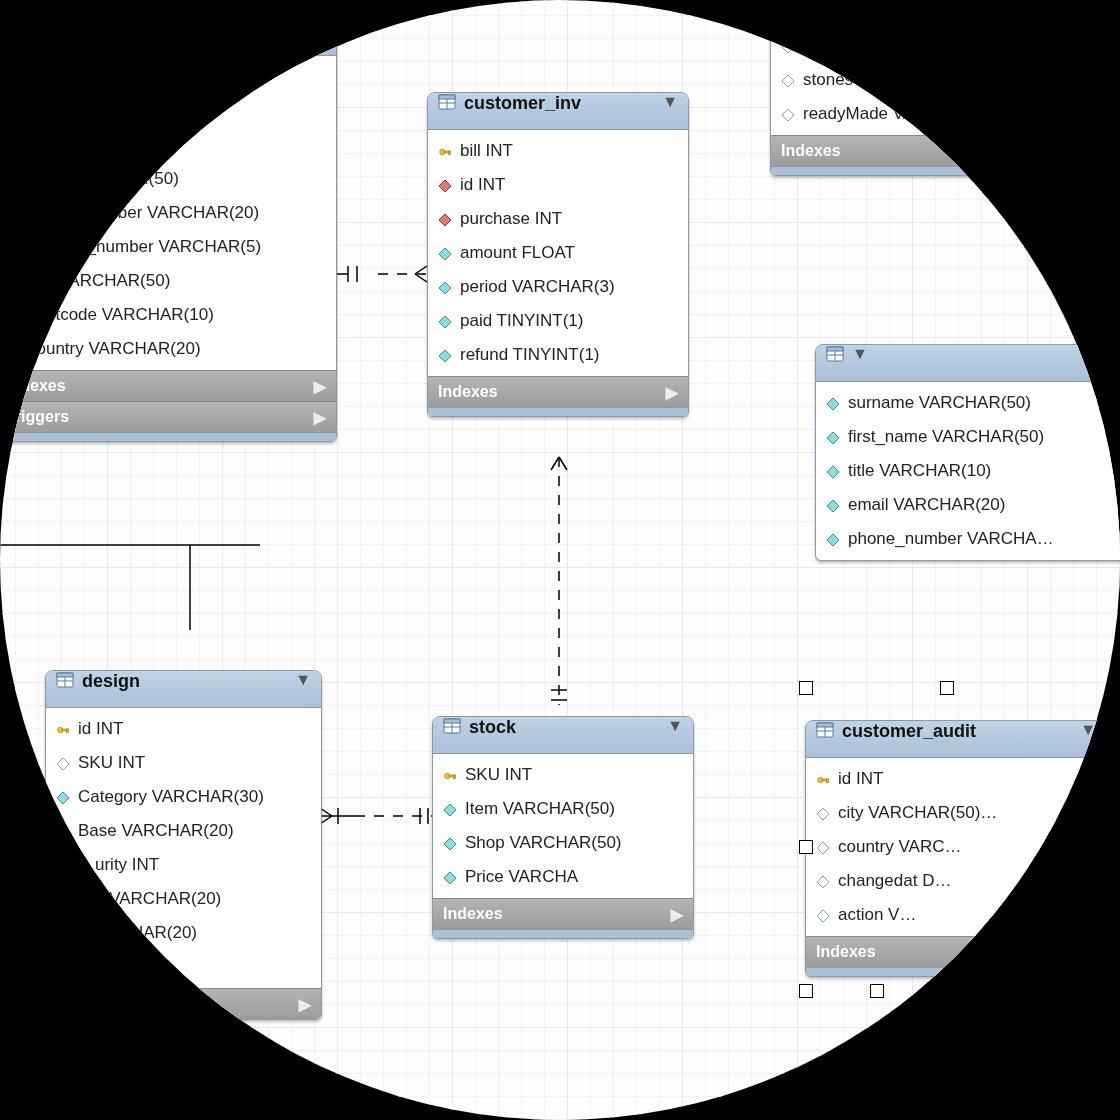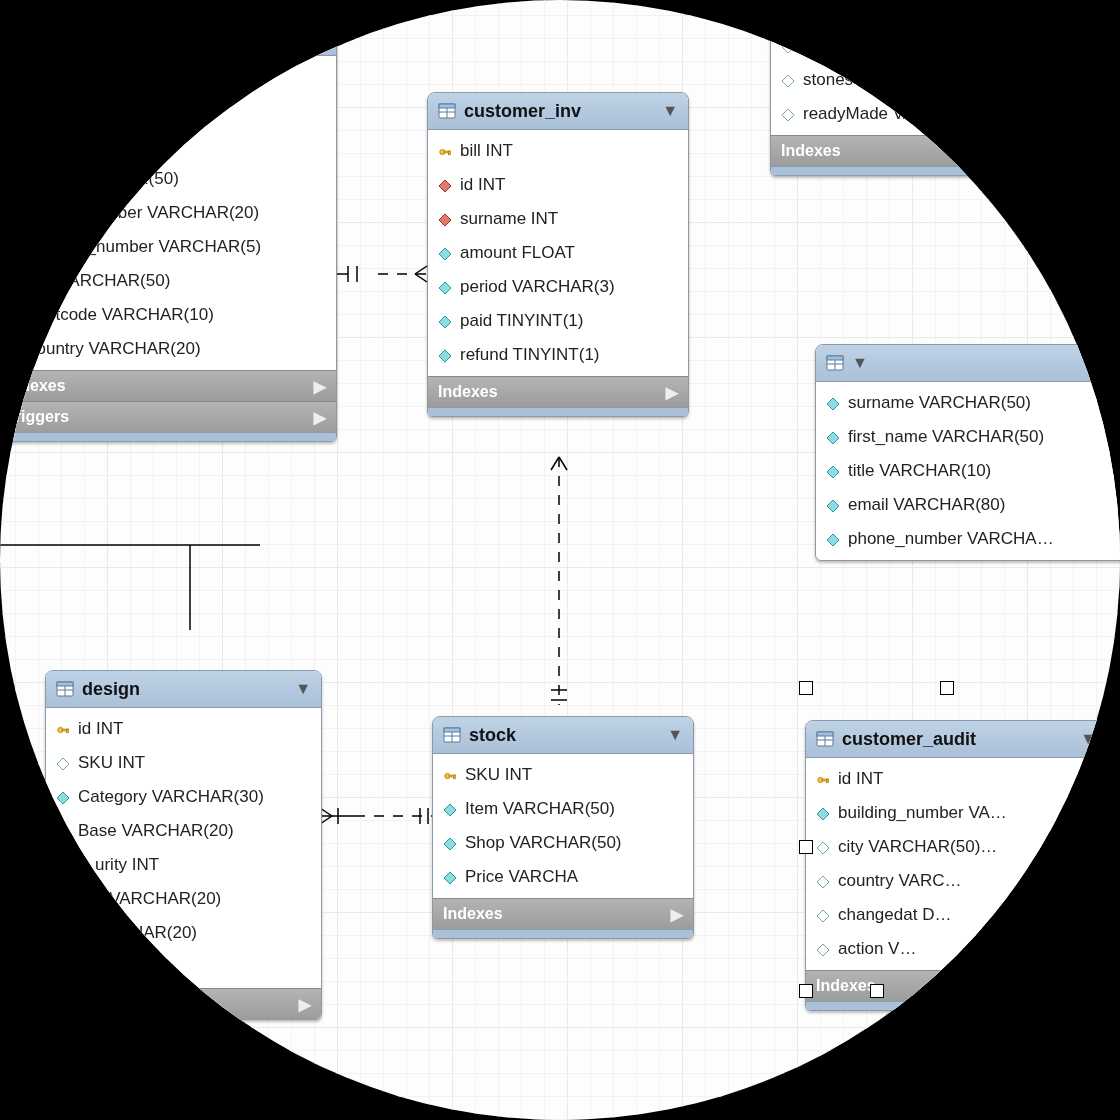--- a/index.html
+++ b/index.html
@@ -9,21 +9,21 @@
   background-image:
     linear-gradient(#e9e9e9 1px,transparent 1px),
     linear-gradient(90deg,#e9e9e9 1px,transparent 1px),
     linear-gradient(#f2f2f2 1px,transparent 1px),
     linear-gradient(90deg,#f2f2f2 1px,transparent 1px);
   background-size:115px 115px,115px 115px,23px 23px,23px 23px;
   background-position:-8px -8px,-8px -8px,-8px -8px,-8px -8px;
   clip-path:circle(560px at 560px 560px);
 }
 .table{position:absolute;background:#fff;border:1px solid #8a9aaa;border-radius:8px 8px 6px 6px;box-shadow:0 2px 3px rgba(0,0,0,.25);overflow:hidden}
-.thead{display:flex;align-items:center;height:36px;background:linear-gradient(#c0d3e6,#a9c0d8);border-bottom:1px solid #8a9aaa;padding:0 10px;gap:8px}
+.thead{display:flex;align-items:flex-start;height:36px;background:linear-gradient(#c0d3e6,#a9c0d8);border-bottom:1px solid #8a9aaa;padding:0 10px;gap:8px}
 .thead .ticon{width:18px;height:18px;flex:0 0 18px}
 .thead .ttitle{font-weight:700;font-size:18px;color:#111;flex:1 1 auto;white-space:nowrap}
 .thead .tarrow{flex:0 0 14px;color:#555}
 .cols{padding:4px 0}
 .col{display:flex;align-items:center;height:34px;padding:0 10px;gap:8px;font-size:17px;color:#222;white-space:nowrap}
 .cicon{width:14px;height:14px;flex:0 0 14px}
 .sections{}
 .section{display:flex;align-items:center;height:30px;padding:0 10px;background:linear-gradient(#b4b4b4,#9c9c9c);border-top:1px solid #888;color:#fff;font-weight:700;font-size:16px}
 .section .sarrow{margin-left:auto;color:#eee}
 .bluefoot{height:8px;background:#a9c0d8;border-top:1px solid #8a9aaa}
@@ -179,21 +179,21 @@
           <div class="col">
             <span class="cicon"><svg viewBox="0 0 14 14">
                 <polygon points="7,1 13,7 7,13 1,7" fill="#e07a6a" stroke="#a03020"></polygon>
               </svg></span>
             <span>id INT</span>
           </div>
           <div class="col">
             <span class="cicon"><svg viewBox="0 0 14 14">
                 <polygon points="7,1 13,7 7,13 1,7" fill="#e07a6a" stroke="#a03020"></polygon>
               </svg></span>
-            <span>surname INT</span>
+            <span>purchase INT</span>
           </div>
           <div class="col">
             <span class="cicon"><svg viewBox="0 0 14 14">
                 <polygon points="7,1 13,7 7,13 1,7" fill="#8fdce0" stroke="#2a9aa0"></polygon>
               </svg></span>
             <span>amount FLOAT</span>
           </div>
           <div class="col">
             <span class="cicon"><svg viewBox="0 0 14 14">
                 <polygon points="7,1 13,7 7,13 1,7" fill="#8fdce0" stroke="#2a9aa0"></polygon>
@@ -284,21 +284,21 @@
           <div class="col">
             <span class="cicon"><svg viewBox="0 0 14 14">
                 <polygon points="7,1 13,7 7,13 1,7" fill="#8fdce0" stroke="#2a9aa0"></polygon>
               </svg></span>
             <span>title VARCHAR(10)</span>
           </div>
           <div class="col">
             <span class="cicon"><svg viewBox="0 0 14 14">
                 <polygon points="7,1 13,7 7,13 1,7" fill="#8fdce0" stroke="#2a9aa0"></polygon>
               </svg></span>
-            <span>email VARCHAR(80)</span>
+            <span>email VARCHAR(20)</span>
           </div>
           <div class="col">
             <span class="cicon"><svg viewBox="0 0 14 14">
                 <polygon points="7,1 13,7 7,13 1,7" fill="#8fdce0" stroke="#2a9aa0"></polygon>
               </svg></span>
             <span>phone_number VARCHA…</span>
           </div>
         </div>
 </div>
 
@@ -433,26 +433,20 @@
     <span class="tarrow">▼</span>
   </div>
   <div class="cols">
           <div class="col">
             <span class="cicon"><svg viewBox="0 0 16 16">
                 <circle cx="5" cy="8" r="3" fill="#f5c23a" stroke="#b8870b"></circle>
                 <rect x="7" y="7" width="7" height="2" fill="#f5c23a" stroke="#b8870b"></rect>
                 <rect x="12" y="7" width="2" height="4" fill="#f5c23a" stroke="#b8870b"></rect>
               </svg></span>
             <span>id INT</span>
-          </div>
-          <div class="col">
-            <span class="cicon"><svg viewBox="0 0 14 14">
-                <polygon points="7,1 13,7 7,13 1,7" fill="#8fdce0" stroke="#2a9aa0"></polygon>
-              </svg></span>
-            <span>building_number VA…</span>
           </div>
           <div class="col">
             <span class="cicon"><svg viewBox="0 0 14 14">
                 <polygon points="7,1 13,7 7,13 1,7" fill="#fff" stroke="#7aa"></polygon>
               </svg></span>
             <span>city VARCHAR(50)…</span>
           </div>
           <div class="col">
             <span class="cicon"><svg viewBox="0 0 14 14">
                 <polygon points="7,1 13,7 7,13 1,7" fill="#fff" stroke="#7aa"></polygon>

